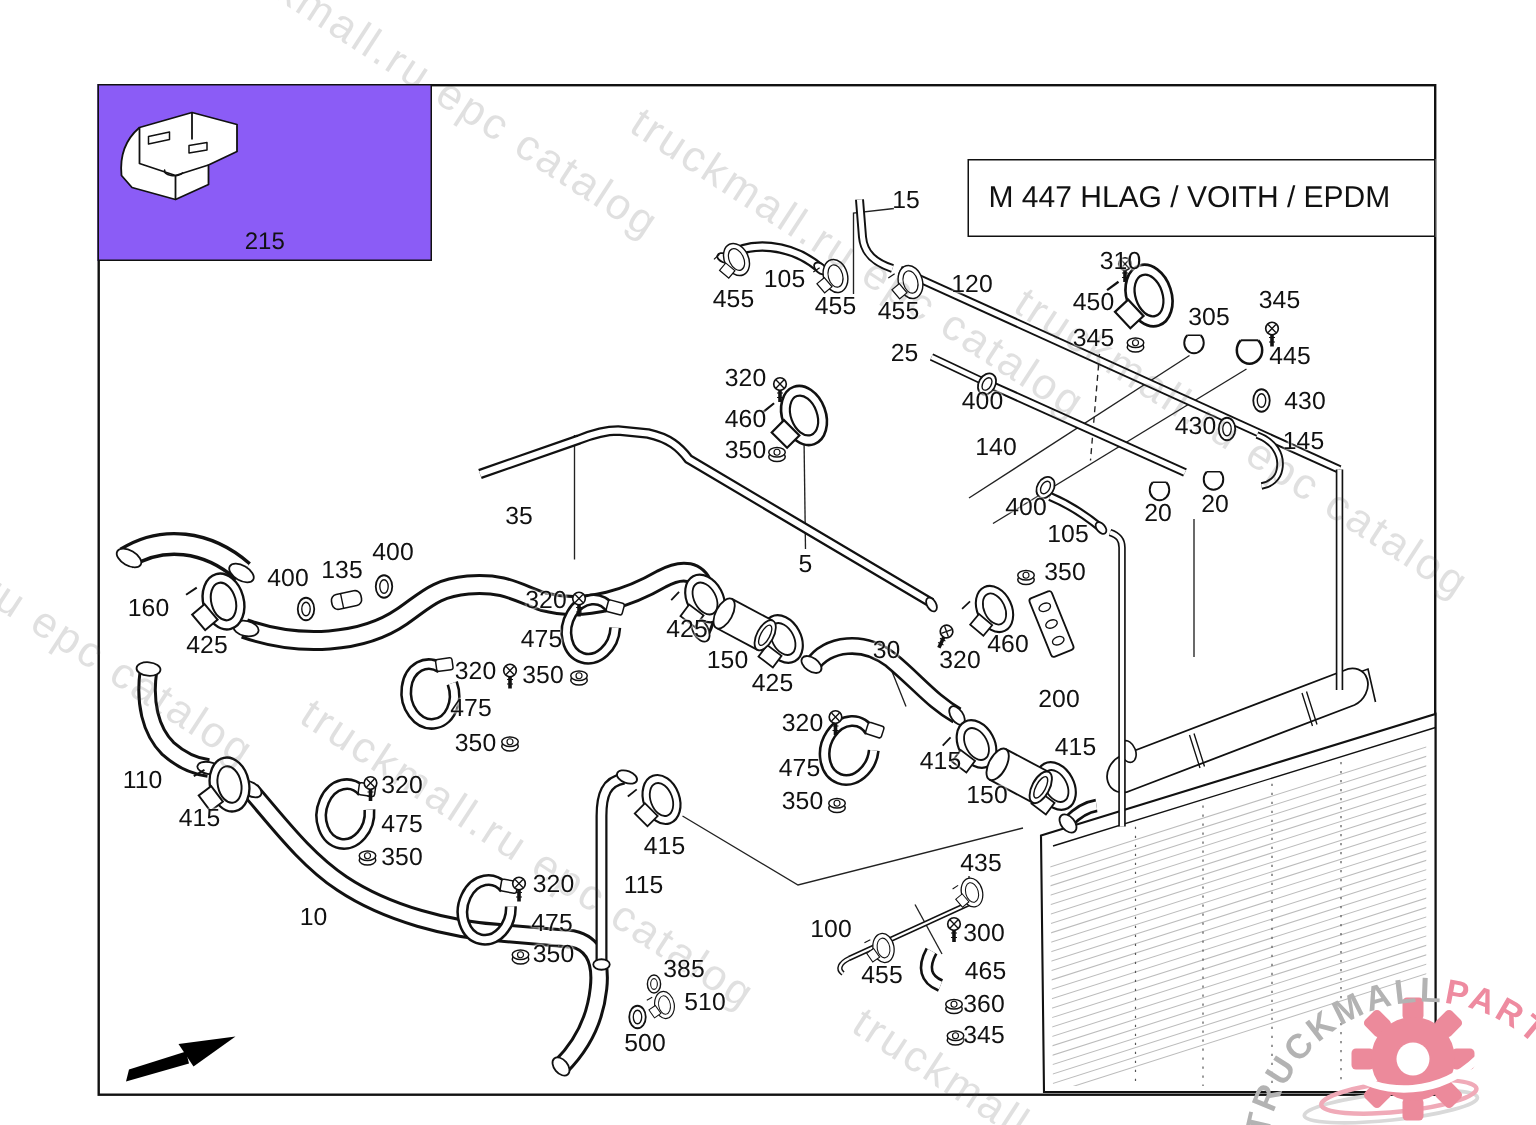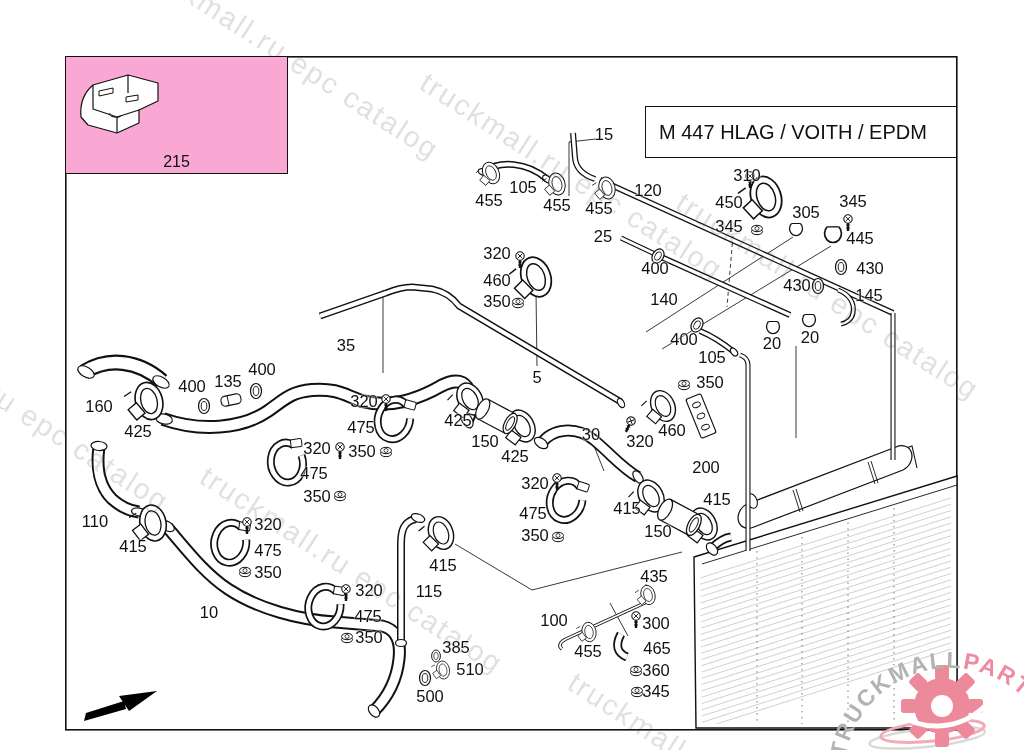--- a/index.html
+++ b/index.html
@@ -14,21 +14,21 @@
   .wm.w3{left:-122px;top:298px;}
   .wm.w4{left:212px;top:460px;}
   .wm.w5{left:688px;top:186px;}
   .wm.w6{left:580px;top:666px;}
   
   #labels-layer{position:absolute;left:0;top:0;width:100%;height:100%;z-index:30;pointer-events:none;padding-left:24px;}
   .plabel{position:absolute;transform:translate(-50%,-50%);font-size:16.5px;color:#111;
           white-space:nowrap;text-shadow:0 0 2px #fff,0 0 2px #fff;}
   
   .legend{position:absolute;left:65px;top:56px;width:221px;height:116px;border:1.6px solid #111;
-          background:#f9a8d4;display:flex;z-index:25;}
+          background:#8b5cf6;display:flex;z-index:25;}
   .legend .cell{position:relative;flex:1 1 50%;height:100%;}
   .legend .cell + .cell{border-left:1.6px solid #111;}
   .legend .cap{position:absolute;left:0;right:0;bottom:2px;text-align:center;font-size:16px;color:#111;}
   .legend svg{position:absolute;left:0;top:0;}
   
   .tbox{position:absolute;left:645px;width:312px;height:52px;border:1.6px solid #111;background:#fff;
         display:flex;align-items:center;padding-left:13px;box-sizing:border-box;
         font-size:20px;color:#111;z-index:25;white-space:nowrap;}
   .tbox.b1{top:56px;}
   .tbox.b2{top:106.4px;}

